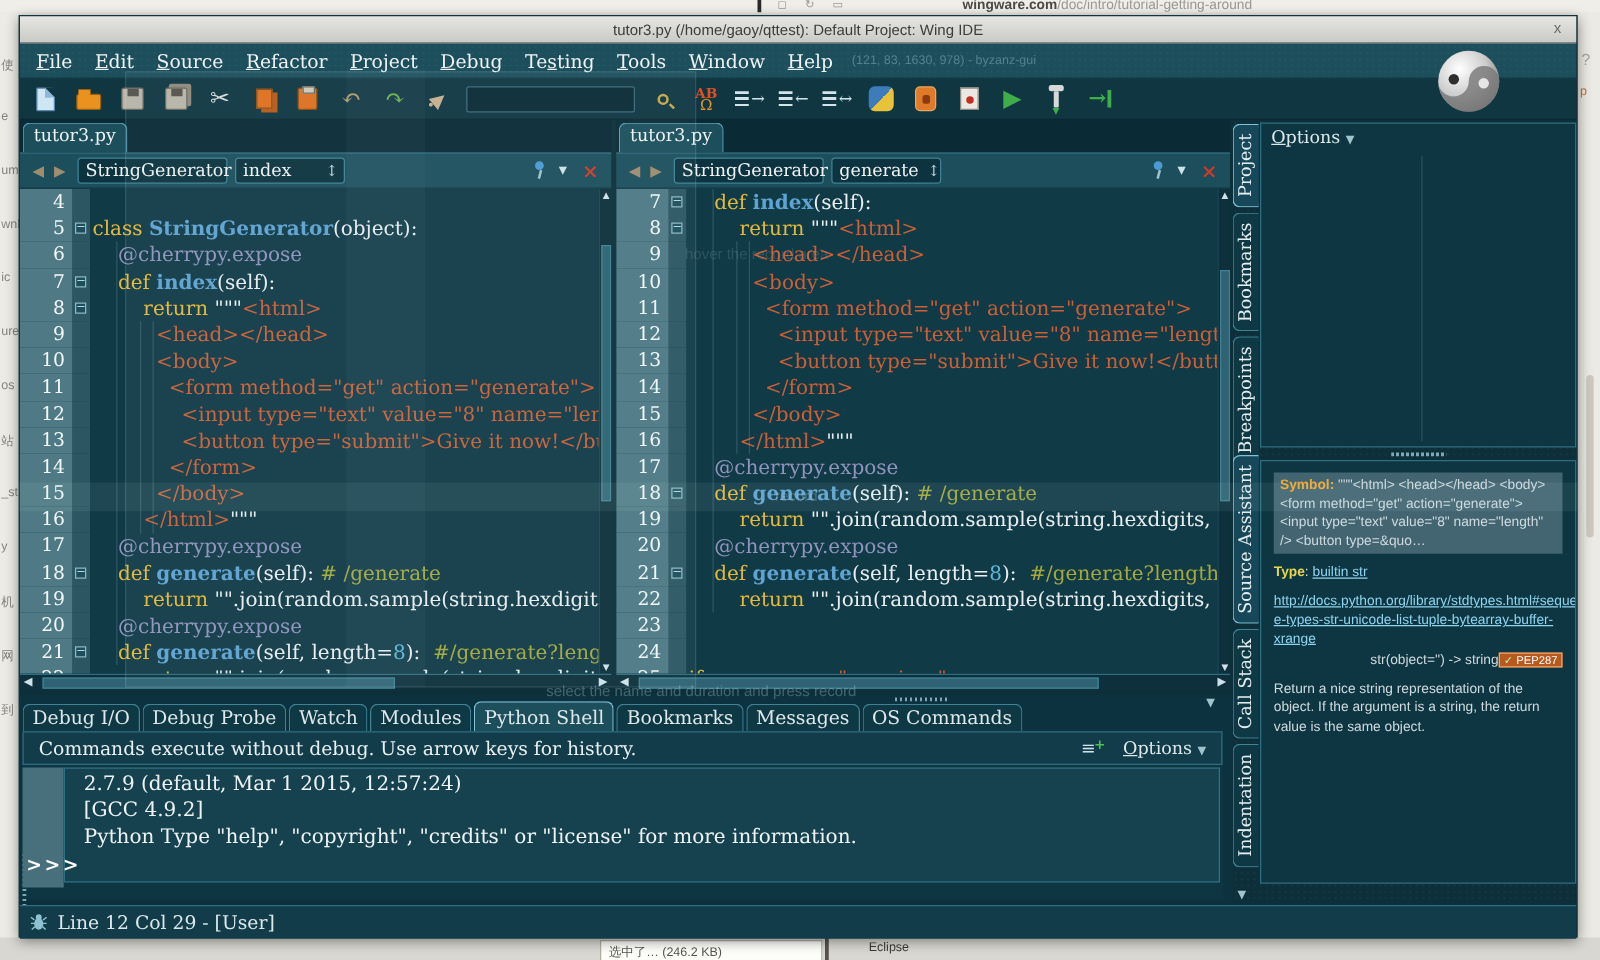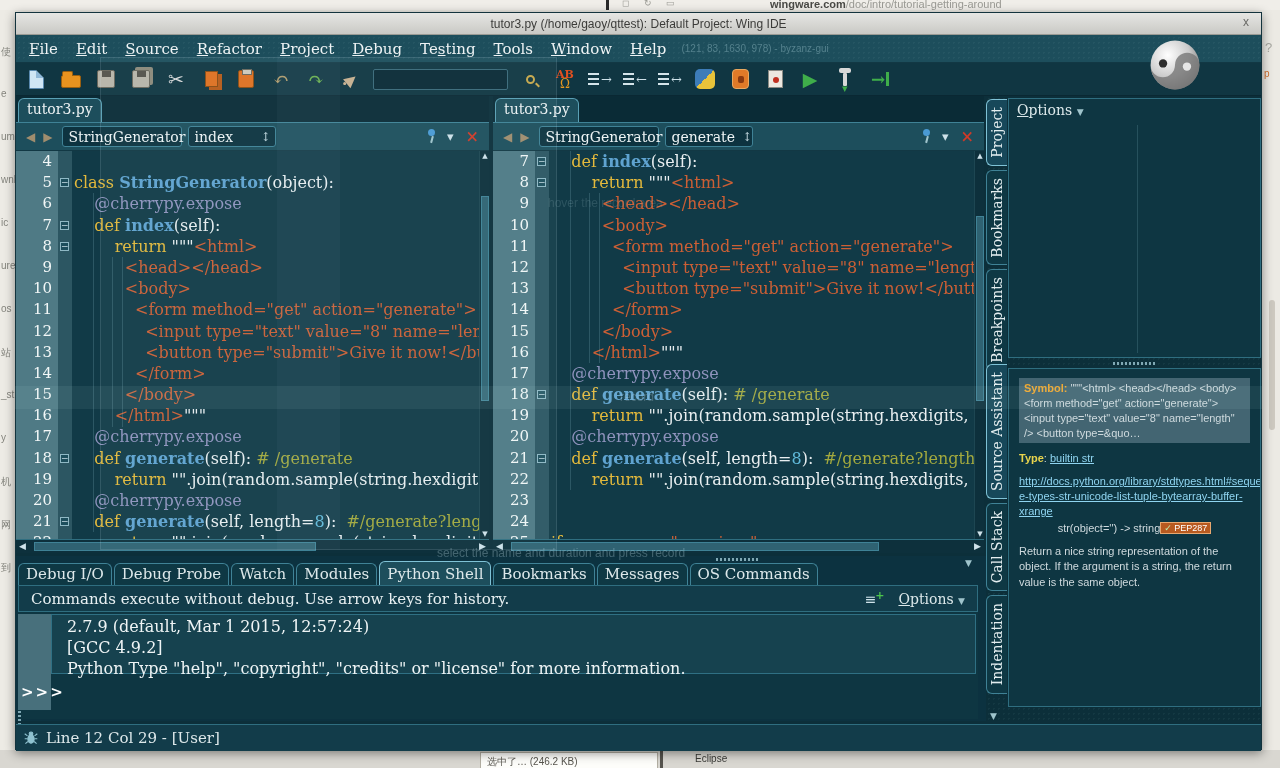--- a/index.html
+++ b/index.html
@@ -136,21 +136,21 @@
   .grip-h{position:absolute;left:50%;margin-left:-22px;top:2px;width:44px;height:3px;
           background:repeating-linear-gradient(to right,#7fa8b4 0 2px,transparent 2px 4px);}
   .sb-assist{position:absolute;left:22px;top:272px;right:2px;bottom:14px;border:1px solid #2f6e80;background:#0e3642;
              padding:9px 10px;font-family:"Liberation Sans",sans-serif;font-size:11px;color:#cfdade;overflow:hidden;}
   .sym-block{background:rgba(125,152,168,.48);padding:3px 5px;line-height:1.35;margin-bottom:9px;}
   .lbl-sym{color:#f0a830;font-weight:bold;}
   .lbl-type{color:#e8d44d;font-weight:bold;}
   .as-link{color:#8fd4f0;text-decoration:underline;display:inline-block;}
   .type-row{margin-bottom:10px;}
   .doc-links{margin-bottom:2px;line-height:1.35;}
-  .sig-row{display:flex;justify-content:center;align-items:center;margin:3px 0 10px;}
+  .sig-row{display:flex;justify-content:flex-end;align-items:center;margin:3px 0 10px;}
   .pep-badge{background:#b85a20;border:1px solid #e8a870;color:#fff;font-size:9px;padding:0 3px;white-space:nowrap;}
   .pep-badge .chk{color:#bff0b0;}
   .as-desc{line-height:1.4;}
   .sb-caret{position:absolute;left:4px;bottom:0;color:#9fc4cc;font-size:9px;}
 
   
   .bottom-panel{position:absolute;left:0;top:543px;width:970px;height:165px;background:#0c3240;}
   .bp-caret{position:absolute;right:14px;top:2px;color:#9fc4cc;font-size:9px;}
   .bp-handle{position:absolute;left:700px;top:2px;width:44px;height:3px;
              background:repeating-linear-gradient(to right,#7fa8b4 0 2px,transparent 2px 4px);}
@@ -158,21 +158,21 @@
   .bp-tab{padding:1px 7px 2px;font-size:15px;color:#dde8ea;background:#0e3844;border:1px solid #3f8296;
           border-bottom:none;border-radius:6px 6px 0 0;white-space:nowrap;}
   .bp-tab.active{background:#1d4e5c;border-color:#7fc2d6;padding-top:3px;}
   .bp-msgbar{position:absolute;left:2px;top:29px;right:8px;height:27px;background:#123c4a;border:1px solid #2f6e80;
              display:flex;align-items:center;font-size:15px;color:#e8f0f2;padding:0 12px;}
   .bp-msg-sp{flex:1;}
   .listplus{color:#cfe2ea;font-size:14px;position:relative;margin-right:22px;}
   .listplus::after{content:"+";position:absolute;right:-8px;top:-2px;color:#4cc44c;font-size:11px;font-weight:bold;}
   .bp-shell{position:absolute;left:2px;top:56px;right:8px;bottom:2px;background:#0e3642;}
   .shell-gutter{position:absolute;left:0;top:2px;width:33px;height:96px;background:#48707c;}
-  .shell-box{position:absolute;left:33px;top:2px;right:2px;height:60px;background:#16424f;border:1px solid #2f7084;}
+  .shell-box{position:absolute;left:33px;top:2px;right:2px;height:92px;background:#16424f;border:1px solid #2f7084;}
   .shell-out{padding:1px 0 0 15px;font-size:16px;line-height:21.2px;color:#eef4f5;}
   .shell-prompt{position:absolute;left:3px;top:71px;font-size:15px;font-weight:bold;color:#fff;letter-spacing:2px;}
   .bp-grip{position:absolute;left:0;top:71px;width:3px;height:46px;
            background:repeating-linear-gradient(to bottom,#7fa8b4 0 2px,transparent 2px 4px);}
 
   
   .statusbar{position:absolute;left:0;top:711px;right:0;height:27px;background:#123c4a;border-top:1px solid #2f6e80;
              display:flex;align-items:center;padding-left:8px;font-size:15px;color:#dde8ea;}
   .statusbar .bug{margin-right:8px;display:flex;}
 

